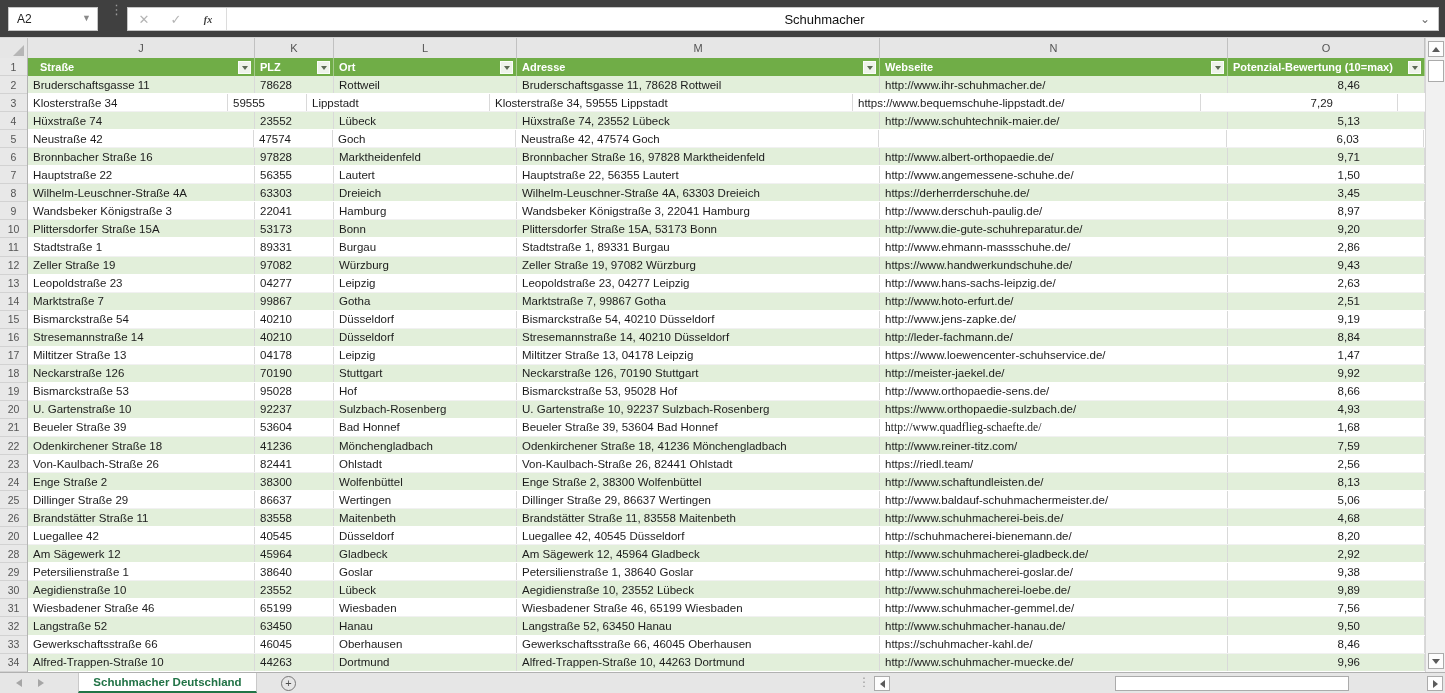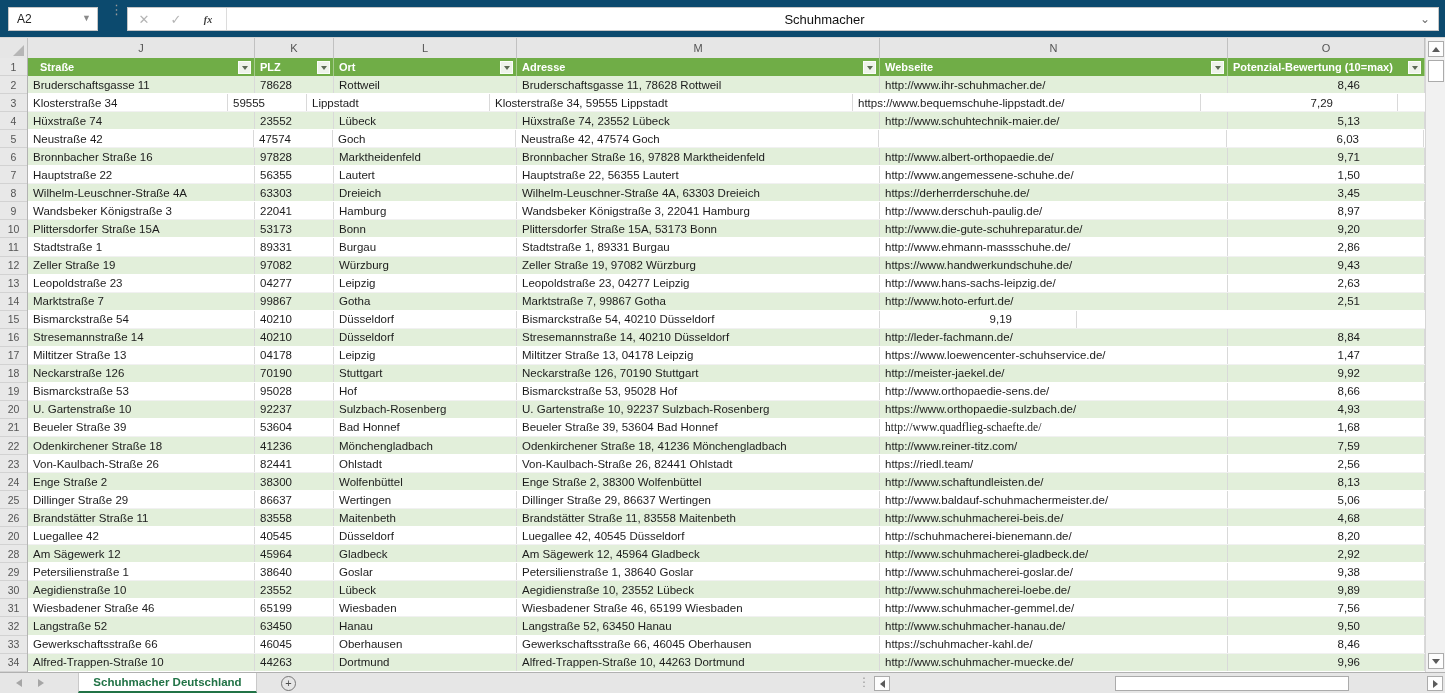--- a/index.html
+++ b/index.html
@@ -4,21 +4,21 @@
 <style>
   * { margin:0; padding:0; box-sizing:border-box; }
   html,body { background:#cfcfcf; }
   #app {
     position:relative; width:1445px; height:693px; overflow:hidden;
     background:#e6e6e6; font-family:"Liberation Sans", sans-serif;
     -webkit-font-smoothing:antialiased;
   }
   
   .toolbar { position:absolute; left:0; top:0; width:1445px; height:38px;
-             background:#0c4a6e; border-bottom:1px solid #d4d4d4; }
+             background:#404040; border-bottom:1px solid #d4d4d4; }
   .namebox { position:absolute; left:8px; top:7px; width:90px; height:24px;
              background:#fff; border:1px solid #c6c6c6; display:flex; align-items:center;
              font-size:12px; color:#222; padding-left:8px; }
   .nb-arrow { position:absolute; right:6px; top:5px; font-size:9px; color:#8a8a8a; }
   .tb-dots { position:absolute; left:110px; top:5px; color:#9a9a9a; font-size:13px;
              letter-spacing:0; line-height:9px; text-align:center; width:10px; }
   .fbar { position:absolute; left:127px; top:7px; width:1312px; height:24px;
           background:#fff; border:1px solid #c6c6c6; display:flex; align-items:center; }
   .fx-btn { width:32px; text-align:center; font-size:13px; color:#b4b4b4; }
   .fx-btn.fx { font-family:"Liberation Serif", serif; font-style:italic; font-weight:bold;
@@ -305,20 +305,21 @@
             <div class="cell" style="width: 183px;">Gotha</div>
             <div class="cell" style="width: 363px;">Marktstraße 7, 99867 Gotha</div>
             <div class="cell" style="width: 348px;">http://www.hoto-erfurt.de/</div>
             <div class="cell num" style="width: 197px;">2,51</div>
           </div>
           <div class="trow">
             <div class="cell" style="width: 227px;">Bismarckstraße 54</div>
             <div class="cell" style="width: 79px;">40210</div>
             <div class="cell" style="width: 183px;">Düsseldorf</div>
             <div class="cell" style="width: 363px;">Bismarckstraße 54, 40210 Düsseldorf</div>
+            <div class="cell" style="width: 348px;">http://www.jens-zapke.de/</div>
             <div class="cell num" style="width: 197px;">9,19</div>
           </div>
           <div class="trow band">
             <div class="cell" style="width: 227px;">Stresemannstraße 14</div>
             <div class="cell" style="width: 79px;">40210</div>
             <div class="cell" style="width: 183px;">Düsseldorf</div>
             <div class="cell" style="width: 363px;">Stresemannstraße 14, 40210 Düsseldorf</div>
             <div class="cell" style="width: 348px;">http://leder-fachmann.de/</div>
             <div class="cell num" style="width: 197px;">8,84</div>
           </div>

